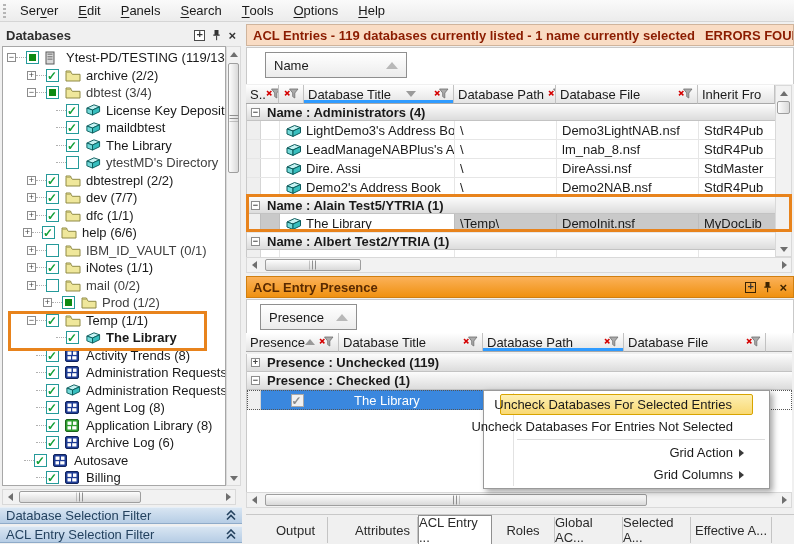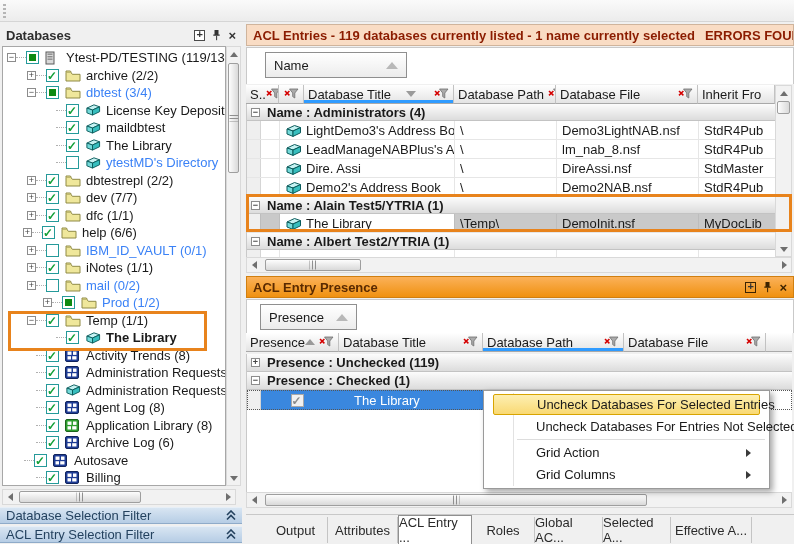--- a/index.html
+++ b/index.html
@@ -38,21 +38,21 @@
   .cbx { width:13px; height:13px; border:1px solid #259A9A; background:#FFF; flex:none;
     position:relative; margin-right:6px; }
   .cbx.checked:before { content:"✓"; position:absolute; left:0px; top:-1px; font-size:12px;
     font-weight:bold; color:#13A038; }
   .cbx.partial:before { content:""; position:absolute; left:2px; top:2px; width:7px; height:7px;
     background:#0E8A12; }
   .cbx.gray { border-color:#A8A8A8; background:#F1F1F1; }
   .cbx.gray.checked:before { color:#8A8A8A; }
   .ticon { width:16px; height:14px; margin-right:5px; flex:none; display:flex; align-items:center; }
   .tlabel { padding-right:4px; }
-  .tlabel.red { color:#3b82f6; }
+  .tlabel.red { color:#404040; }
   .tlabel.bold { font-weight:bold; }
   
   .sb { position:absolute; background:#F2F2F2; border:1px solid #D9D9D9; }
   .sb .btn { position:absolute; background:#F2F2F2; display:flex; align-items:center; justify-content:center; }
   .arr { width:0; height:0; }
   .arr.up    { border-left:4px solid transparent; border-right:4px solid transparent; border-bottom:5px solid #6F6F6F; }
   .arr.down  { border-left:4px solid transparent; border-right:4px solid transparent; border-top:5px solid #6F6F6F; }
   .arr.left  { border-top:4px solid transparent; border-bottom:4px solid transparent; border-right:5px solid #6F6F6F; }
   .arr.right { border-top:4px solid transparent; border-bottom:4px solid transparent; border-left:5px solid #6F6F6F; }
   .thumb { position:absolute; background:linear-gradient(90deg,#FDFDFD,#D9D9D9); border:1px solid #9E9E9E; border-radius:2px; }
@@ -102,21 +102,21 @@
   .grow.sel-gray .cell.focuscell { background:#FFF; }
   .grow.sel-blue { background:#FFF; border-bottom:none; }
   .bluecell { background:#3A87DE; color:#FFF; }
   .dotted-row { outline:1px dotted #555; outline-offset:-1px; }
   .dbicon { width:16px; height:13px; margin-right:5px; flex:none; }
   
   .ctxmenu { position:absolute; background:#FFF; border:1px solid #9A9A9A;
     box-shadow:3px 3px 6px rgba(0,0,0,.35); padding:2px; }
   .ctxmenu:before { content:""; position:absolute; left:29px; top:2px; bottom:2px; width:1px; background:#E2E2E2; }
   .mi { position:relative; height:21px; display:flex; align-items:center;
-    padding-left:43px; padding-right:20px; margin:1px 7px; white-space:nowrap; }
+    padding-left:43px; padding-right:20px; margin:1px 14px; white-space:nowrap;justify-content:flex-end; }
   .mi.hl { background:linear-gradient(#FDEFB2,#F9D973); border:1px solid #D8A400; border-radius:2px; }
   .mi .sub { position:absolute; right:9px; width:0; height:0;
     border-top:4px solid transparent; border-bottom:4px solid transparent; border-left:5px solid #3A3A3A; }
   .msep { height:1px; background:#DDDDDD; margin:2px 2px 2px 31px; }
   
   .tabbar { position:absolute; left:246px; top:514px; width:548px; height:30px;
     background:#F0F0F0; border-top:1px solid #C8C8C8; display:flex; align-items:flex-start; }
   .tab { height:26px; margin-top:2px; display:flex; align-items:center; justify-content:center;
     border-right:1px solid #C4C4C4; color:#2A2A2A; flex:none; }
   .tab:first-of-type { border-left:1px solid #C4C4C4; }
@@ -129,20 +129,29 @@
     background:linear-gradient(#FBB159,#F09110); border:1px solid #D07F10; color:#5A2A00; }
   .svg-ico { display:block; }
 </style>
 </head>
 <body>
 
 <div class="win">
 
   <div class="menubar">
     <div class="grip"></div>
+    <div id="menu-items" style="display:flex;">
+        <div class="menu-item">Ser<u>v</u>er</div>
+        <div class="menu-item"><u>E</u>dit</div>
+        <div class="menu-item"><u>P</u>anels</div>
+        <div class="menu-item"><u>S</u>earch</div>
+        <div class="menu-item"><u>T</u>ools</div>
+        <div class="menu-item"><u>O</u>ptions</div>
+        <div class="menu-item"><u>H</u>elp</div>
+      </div>
   </div>
 
   <div class="panel-hdr db-hdr">
     <span>Databases</span>
     <span class="hdr-icons">
       <span class="ico-box"></span>
       <span class="ico-pin">
         <svg class="svg-ico" width="9" height="12" viewBox="0 0 9 12">
             <path d="M2.5 1h4v4.6h1.2v1.2H1.3V5.6h1.2z" fill="#333"></path>
             <rect x="4.1" y="6.8" width="1" height="4.4" fill="#333"></rect>
@@ -825,21 +834,21 @@
     <div class="btn" style="right:0;top:0;width:14px;height:14px;">
         <span class="arr right"></span>
       </div>
   </div>
 
   <div class="tabbar" id="tab-bar">
       <div style="width: 18px;"></div>
       <div class="tab" style="width: 64px;">
         <span>Output</span>
       </div>
-      <div class="tab" style="width: 70px;">
+      <div class="tab" style="width: 70px; margin-left: 20px;">
         <span>Attributes</span>
       </div>
       <div class="tab active" style="width: 74px;">
         <span>ACL Entry ...</span>
       </div>
       <div class="tab" style="width: 63px;">
         <span>Roles</span>
       </div>
       <div class="tab" style="width: 68px;">
         <span>Global AC...</span>

